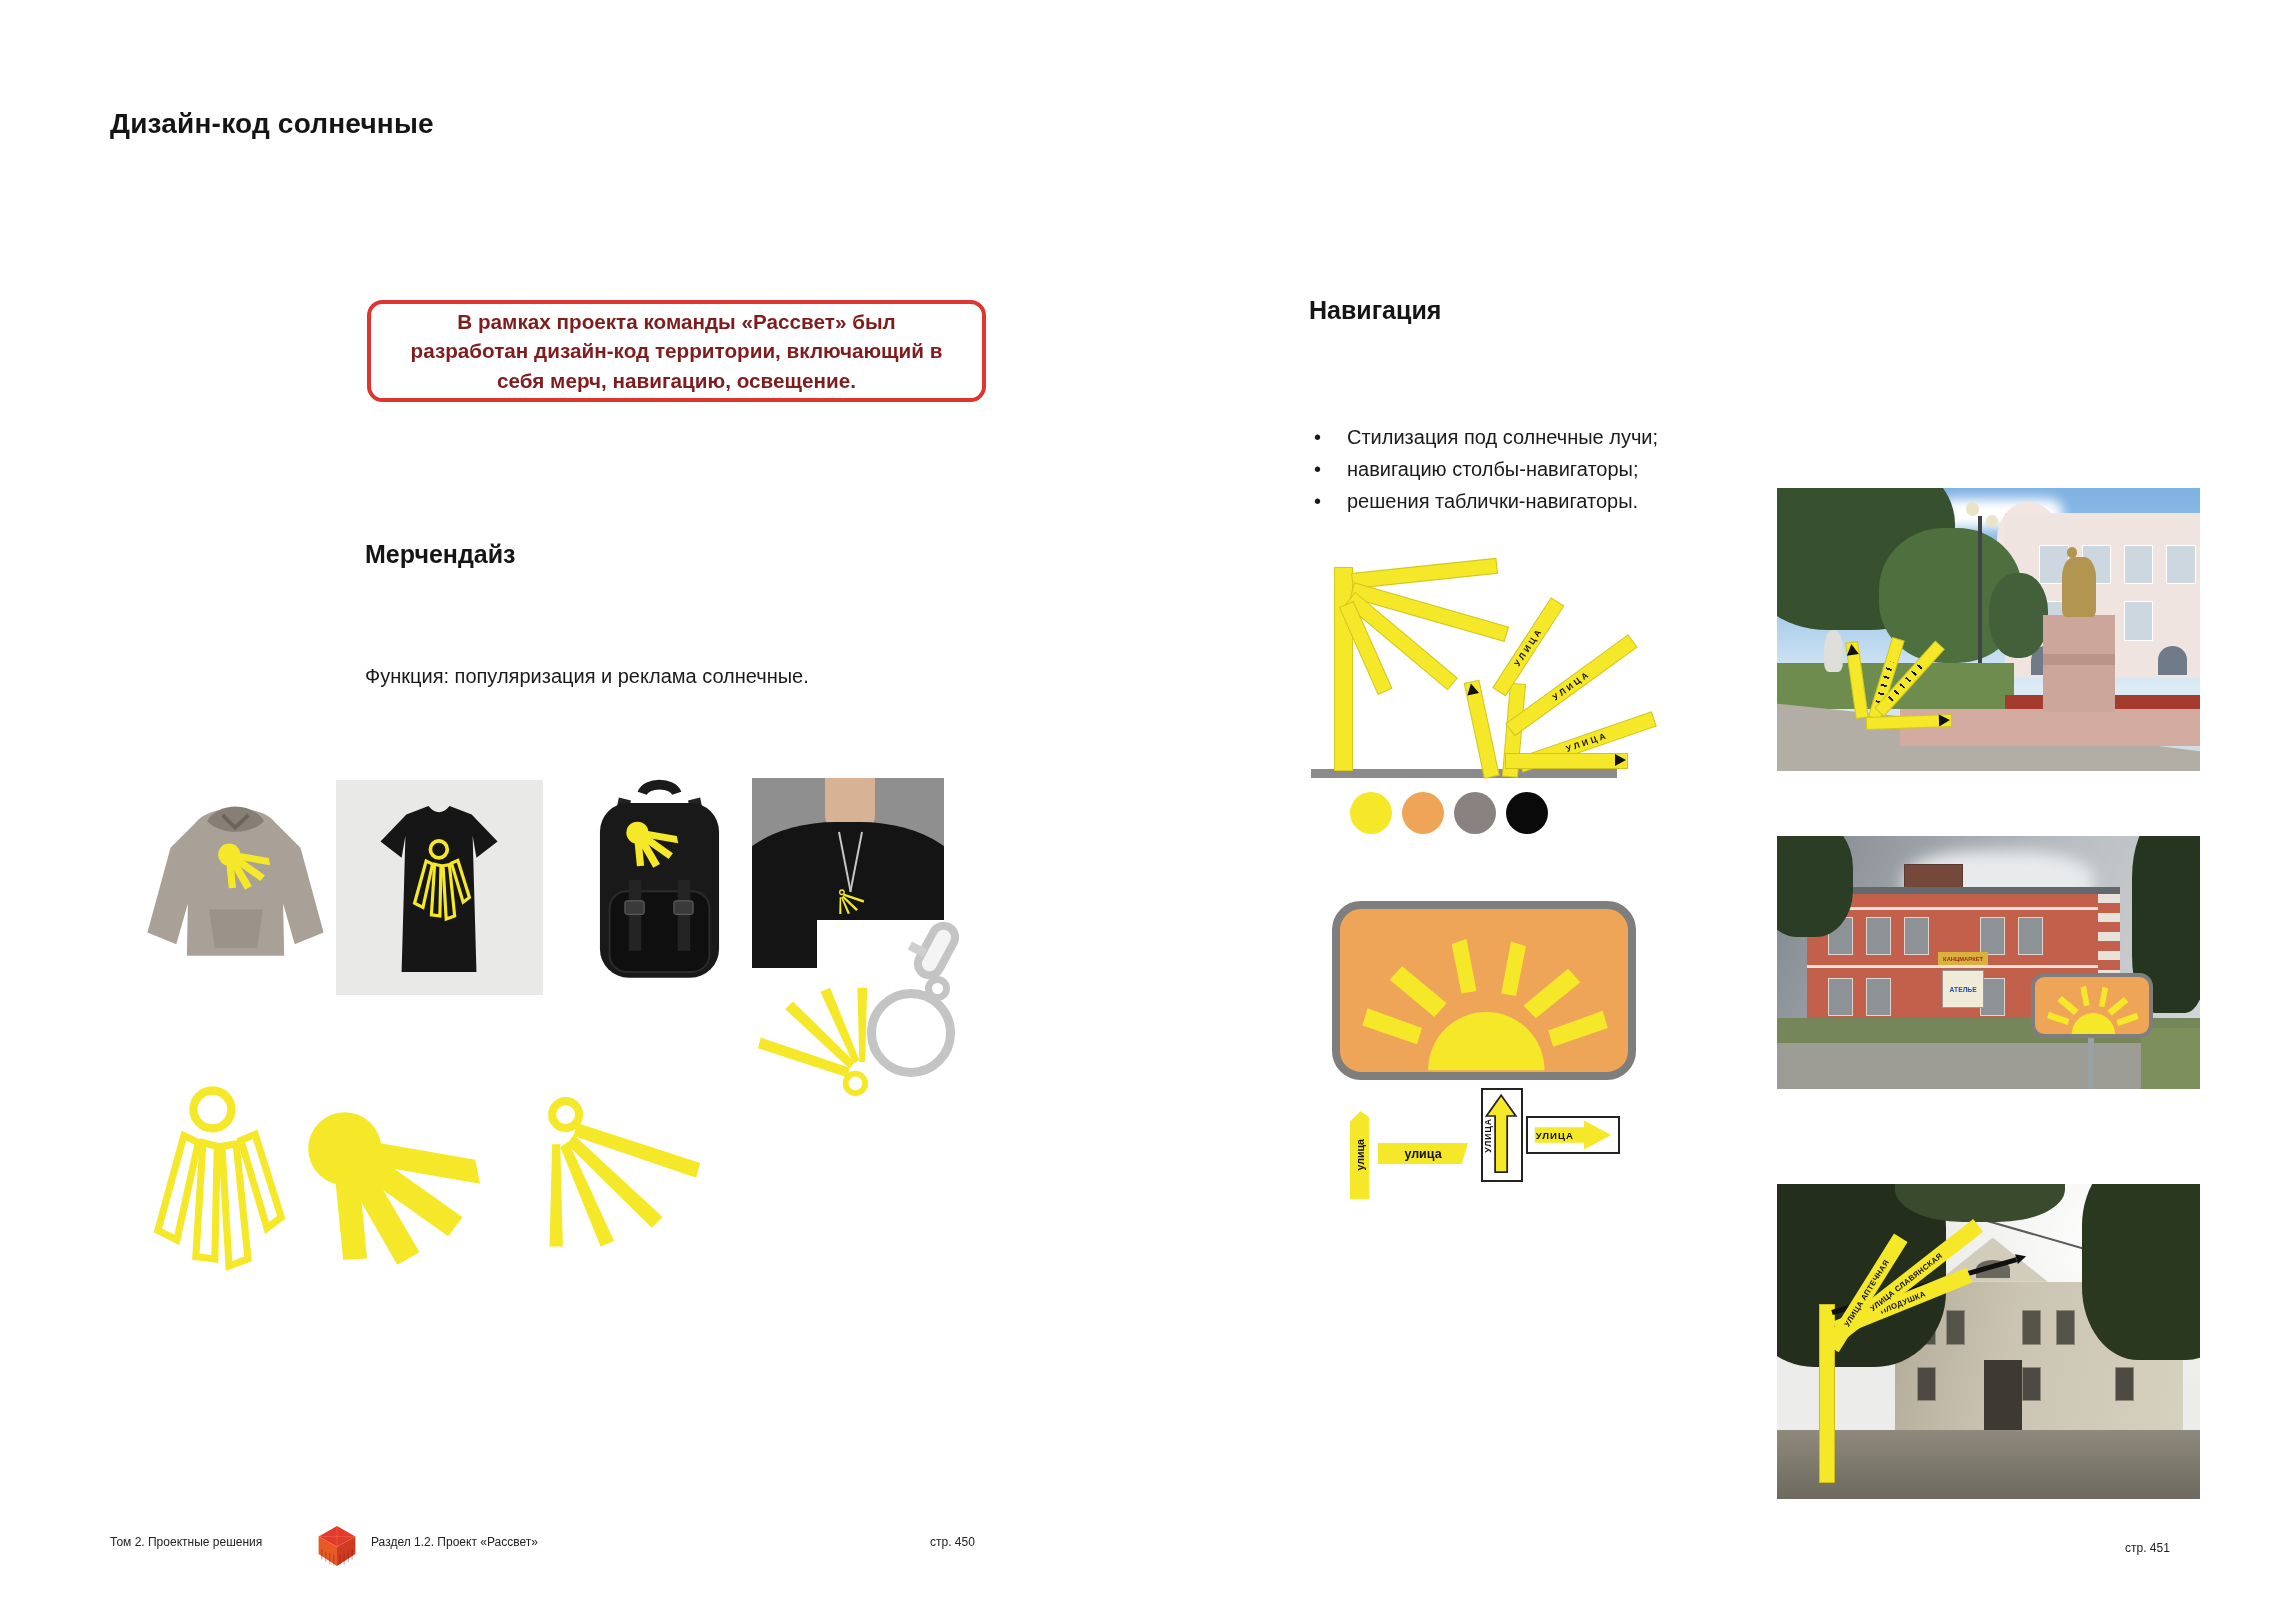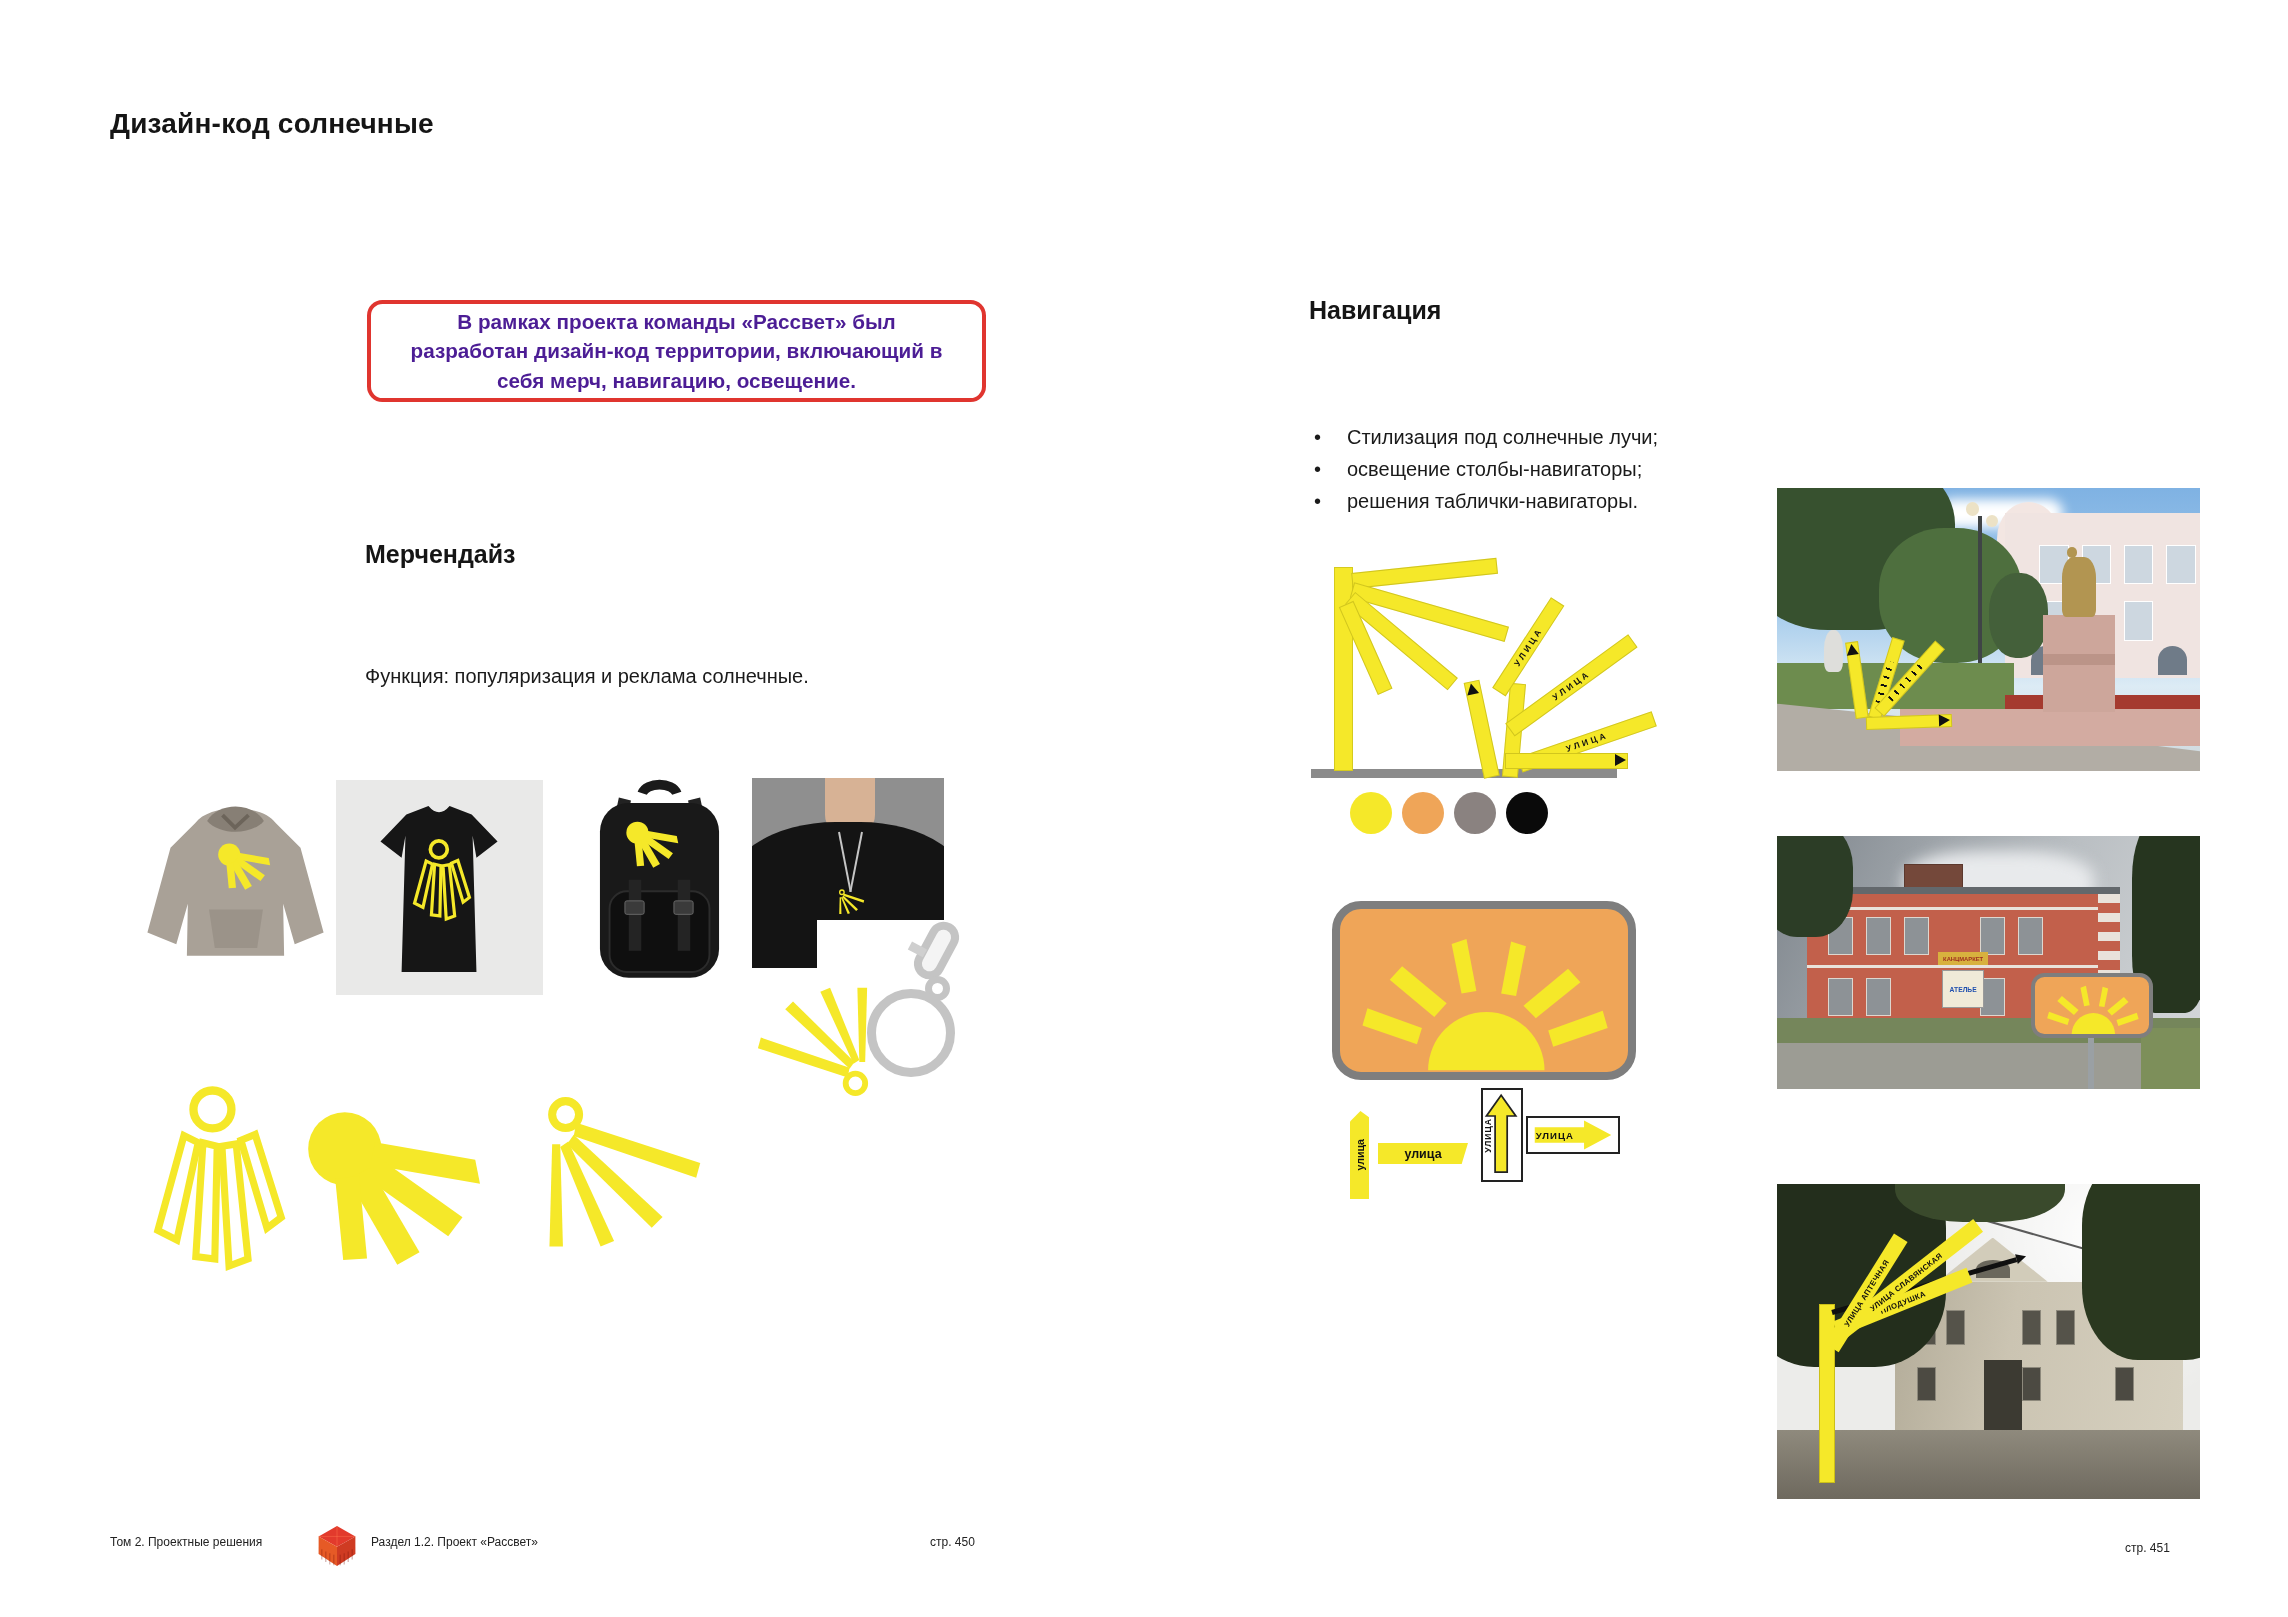--- a/index.html
+++ b/index.html
@@ -7,21 +7,21 @@
   }
   *{margin:0;padding:0;box-sizing:border-box}
   body{background:#fff;font-family:"Liberation Sans",sans-serif;color:#111}
   .spread{position:relative;width:2288px;height:1618px;background:#fff;overflow:hidden}
   .abs{position:absolute}
 
   
   .title{left:110px;top:108px;font-size:28px;font-weight:800;letter-spacing:0.2px;color:#151515}
   .callout{left:367px;top:300px;width:619px;height:102px;border:4.8px solid var(--red,#E0352F);
     border-radius:15.4px;display:flex;align-items:center;justify-content:center;padding:7.7px 25px}
-  .callout p{font-size:20.7px;font-weight:700;text-align:center;line-height:1.42;color:#4c1d95}
+  .callout p{font-size:20.7px;font-weight:700;text-align:center;line-height:1.42;color:#7f1d1d}
   .h2{font-size:25px;font-weight:800;color:#151515}
   .body-text{font-size:20px;color:#1a1a1a}
   .bullet-row{display:flex;align-items:flex-start;font-size:20px;color:#1a1a1a;line-height:32px}
   .bullet-row .dot{width:33px;flex:none}
   .footer-text{font-size:12px;color:#222}
 
   
   .ylogo{color:var(--yellow,#F5E829)}
 
   
@@ -199,21 +199,21 @@
 
   <h2 class="abs h2" style="left:1309px;top:296px">Навигация</h2>
 
   <div class="abs" style="left:1314px;top:421px">
     <div class="bullet-row">
         <span class="dot">•</span>
         <span>Стилизация под солнечные лучи;</span>
       </div>
     <div class="bullet-row">
         <span class="dot">•</span>
-        <span>освещение столбы-навигаторы;</span>
+        <span>навигацию столбы-навигаторы;</span>
       </div>
     <div class="bullet-row">
         <span class="dot">•</span>
         <span>решения таблички-навигаторы.</span>
       </div>
   </div>
 
   <div class="abs ground-line" style="left:1311px;top:769px;width:306px;height:8.6px"></div>
   <div class="abs post" style="left:1334px;top:567px;width:19px;height:204px"></div>
   <div class="strip" style="left:1352px;top:573px;width:146px;transform:rotate(-6deg)"></div>

